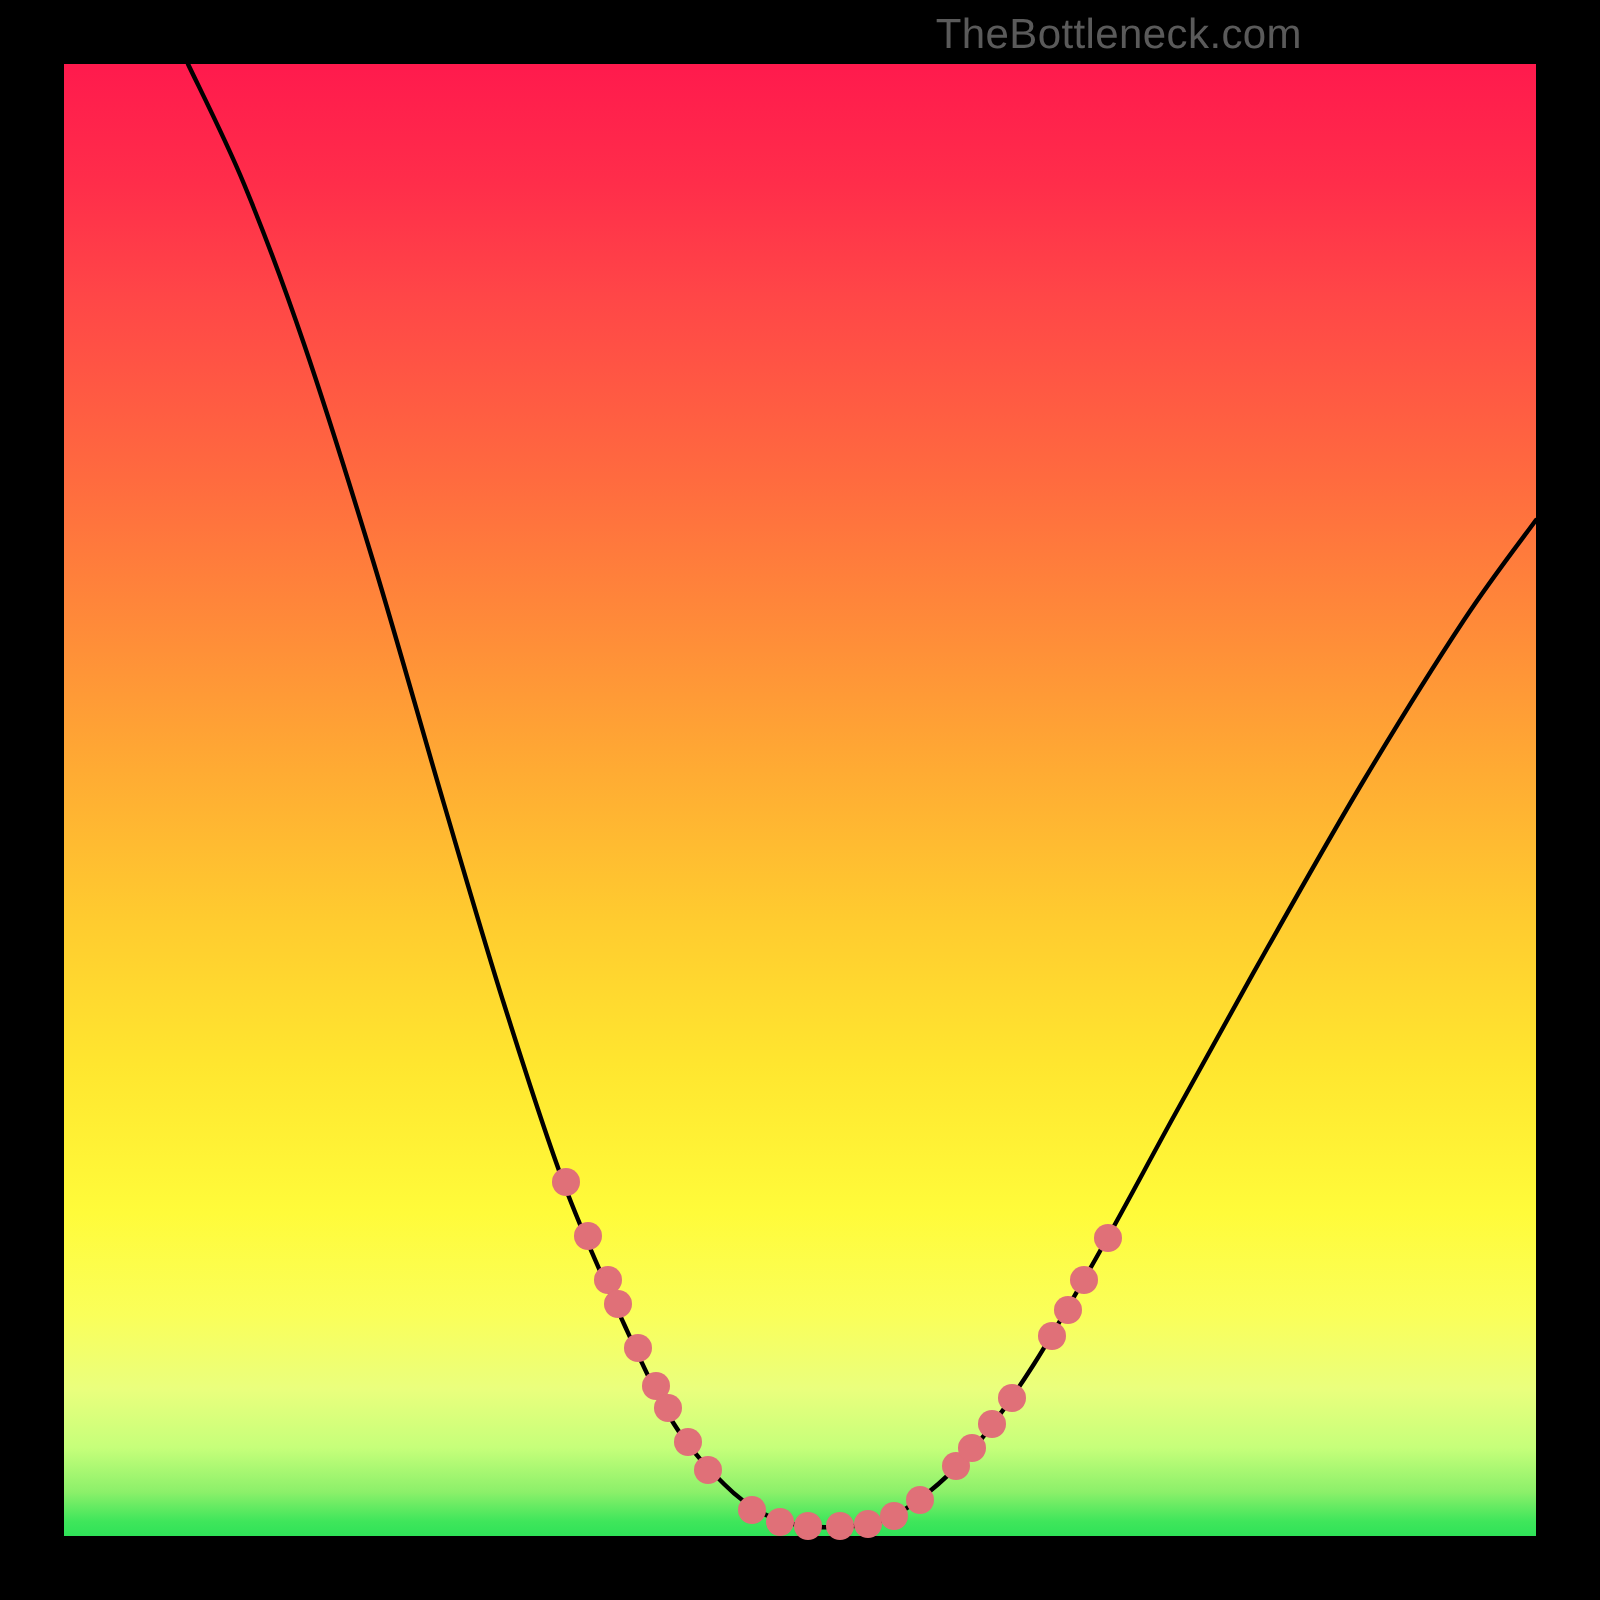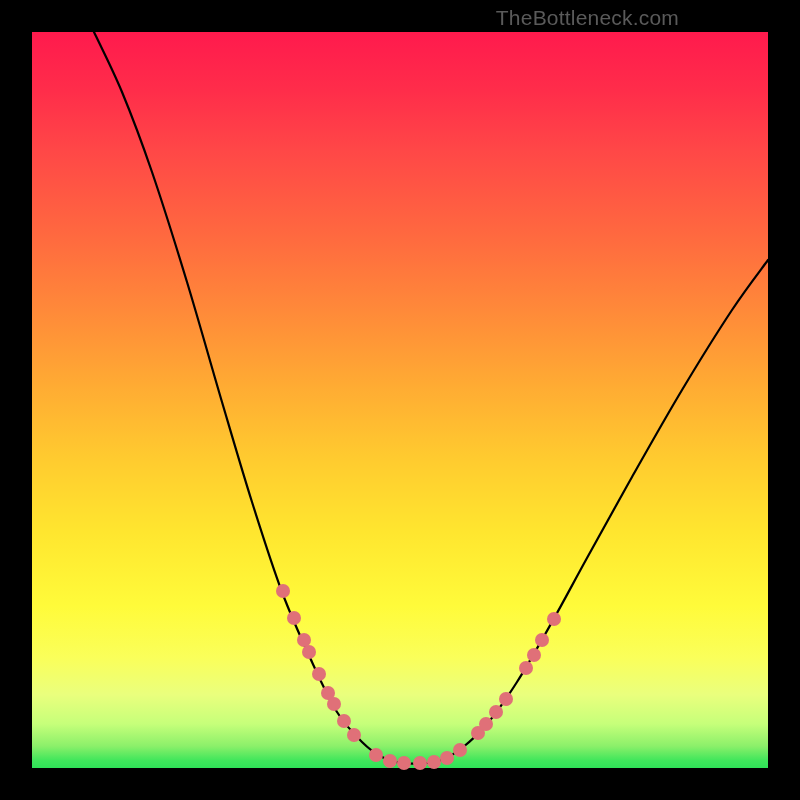--- a/index.html
+++ b/index.html
@@ -11,21 +11,20 @@
     overflow: hidden;
     font-family: Arial, Helvetica, sans-serif;
   }
   .frame {
     position: absolute;
     top: 0;
     left: 0;
     width: 661px;
     height: 800px;
     background: #000;
-    padding-left: 28px;
   }
   .plot {
     position: absolute;
     top: 32px;
     left: 32px;
     width: 736px;
     height: 736px;
     
     background: linear-gradient(
       to bottom,

